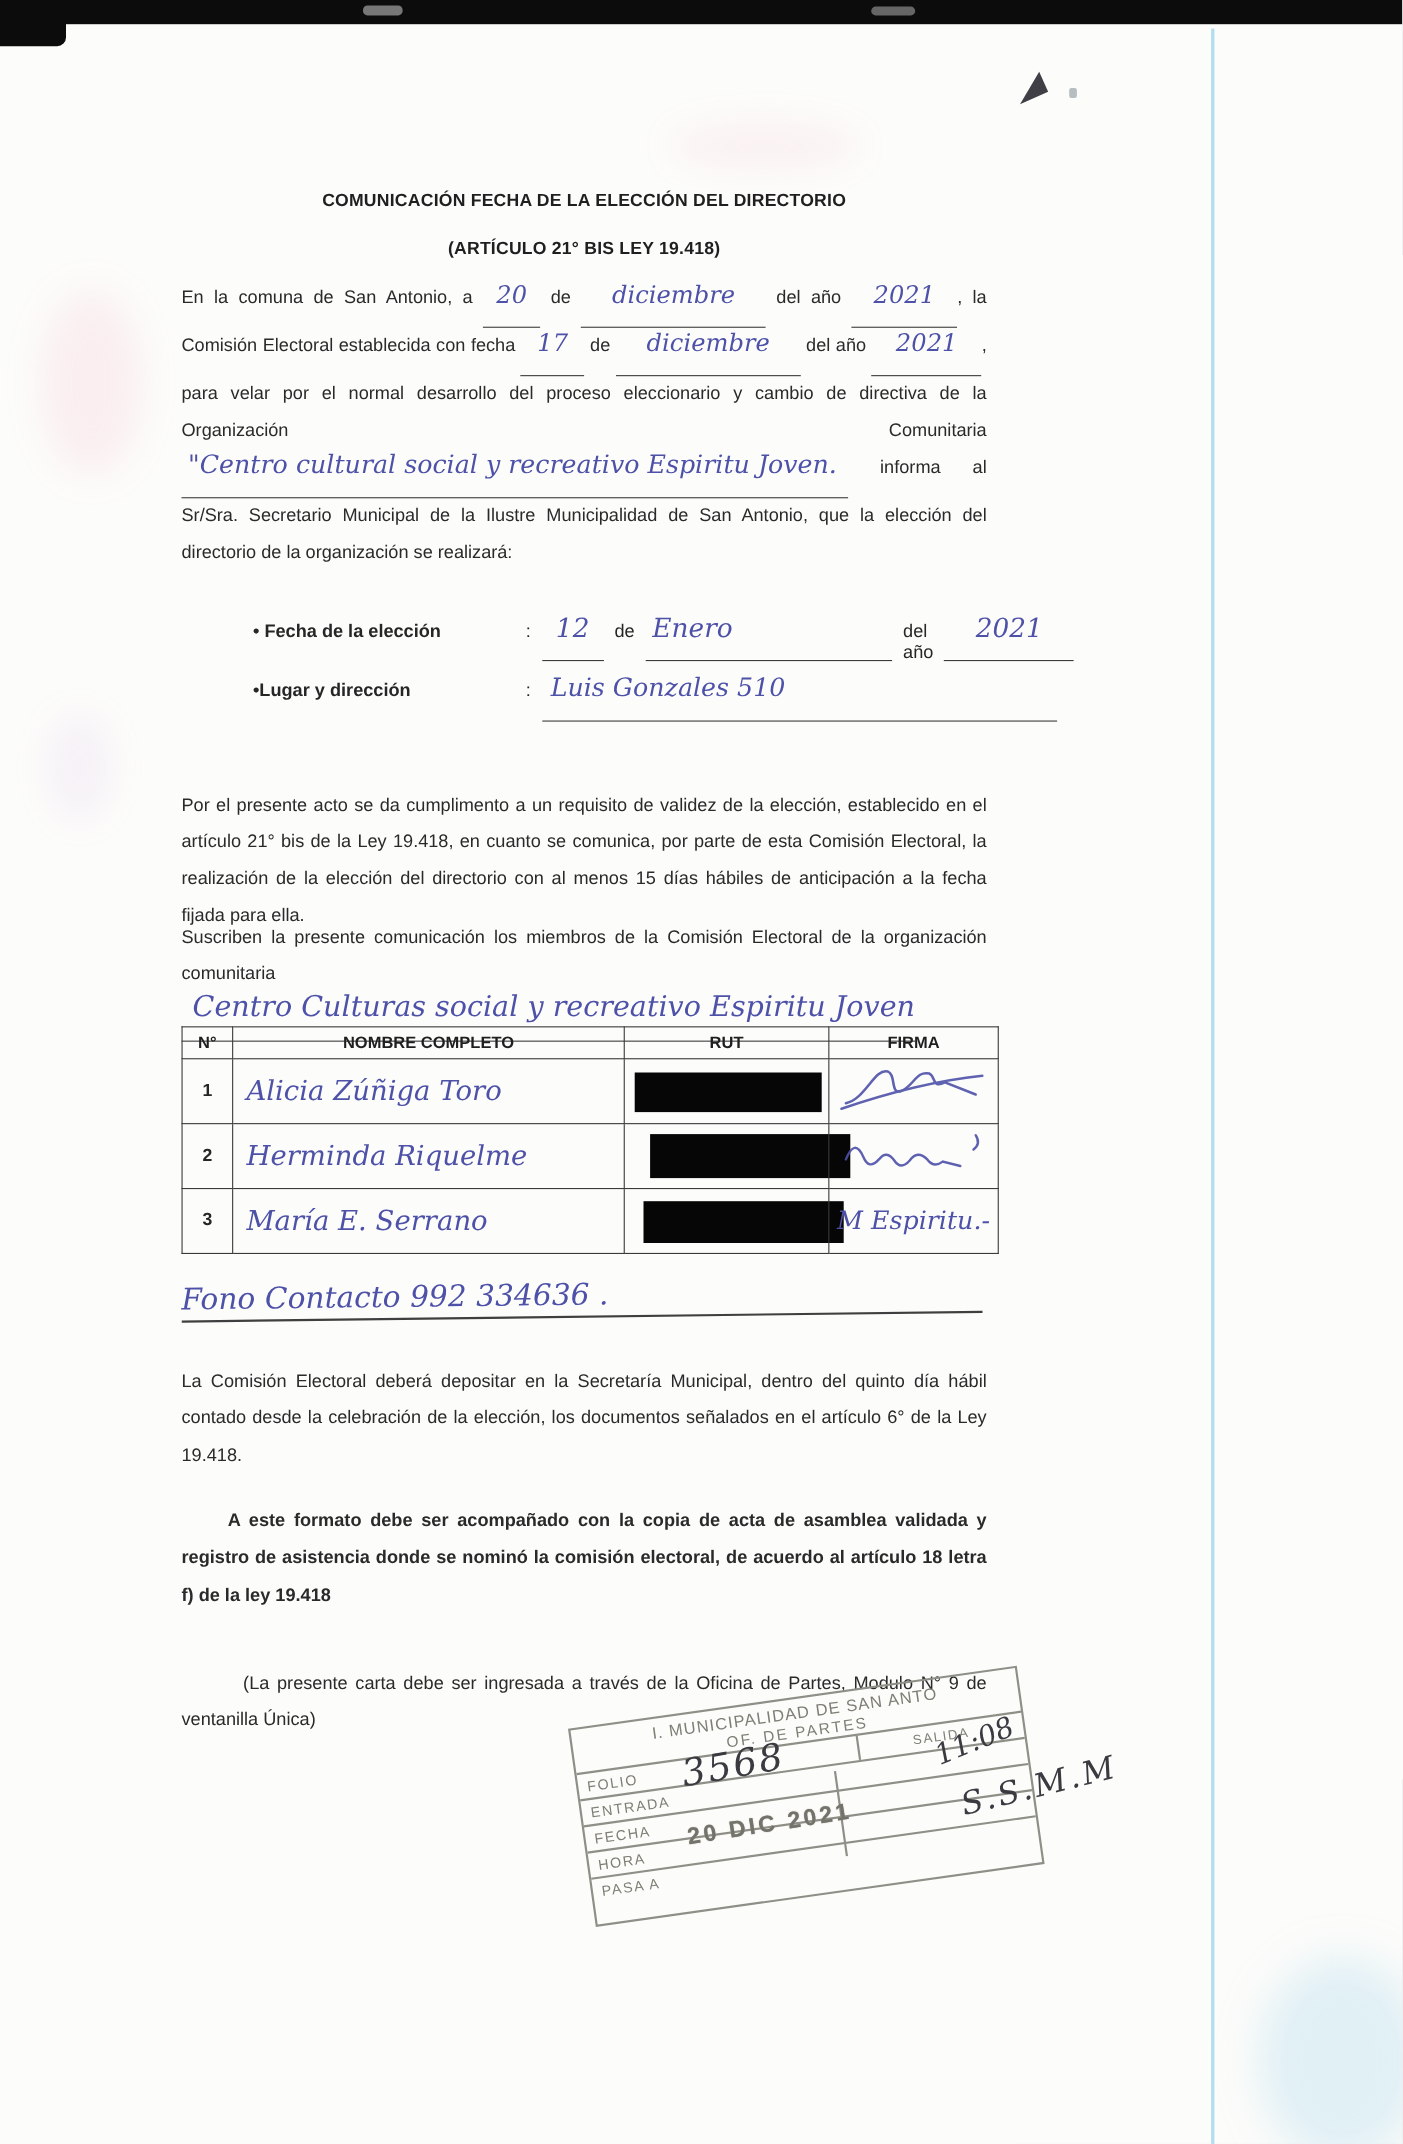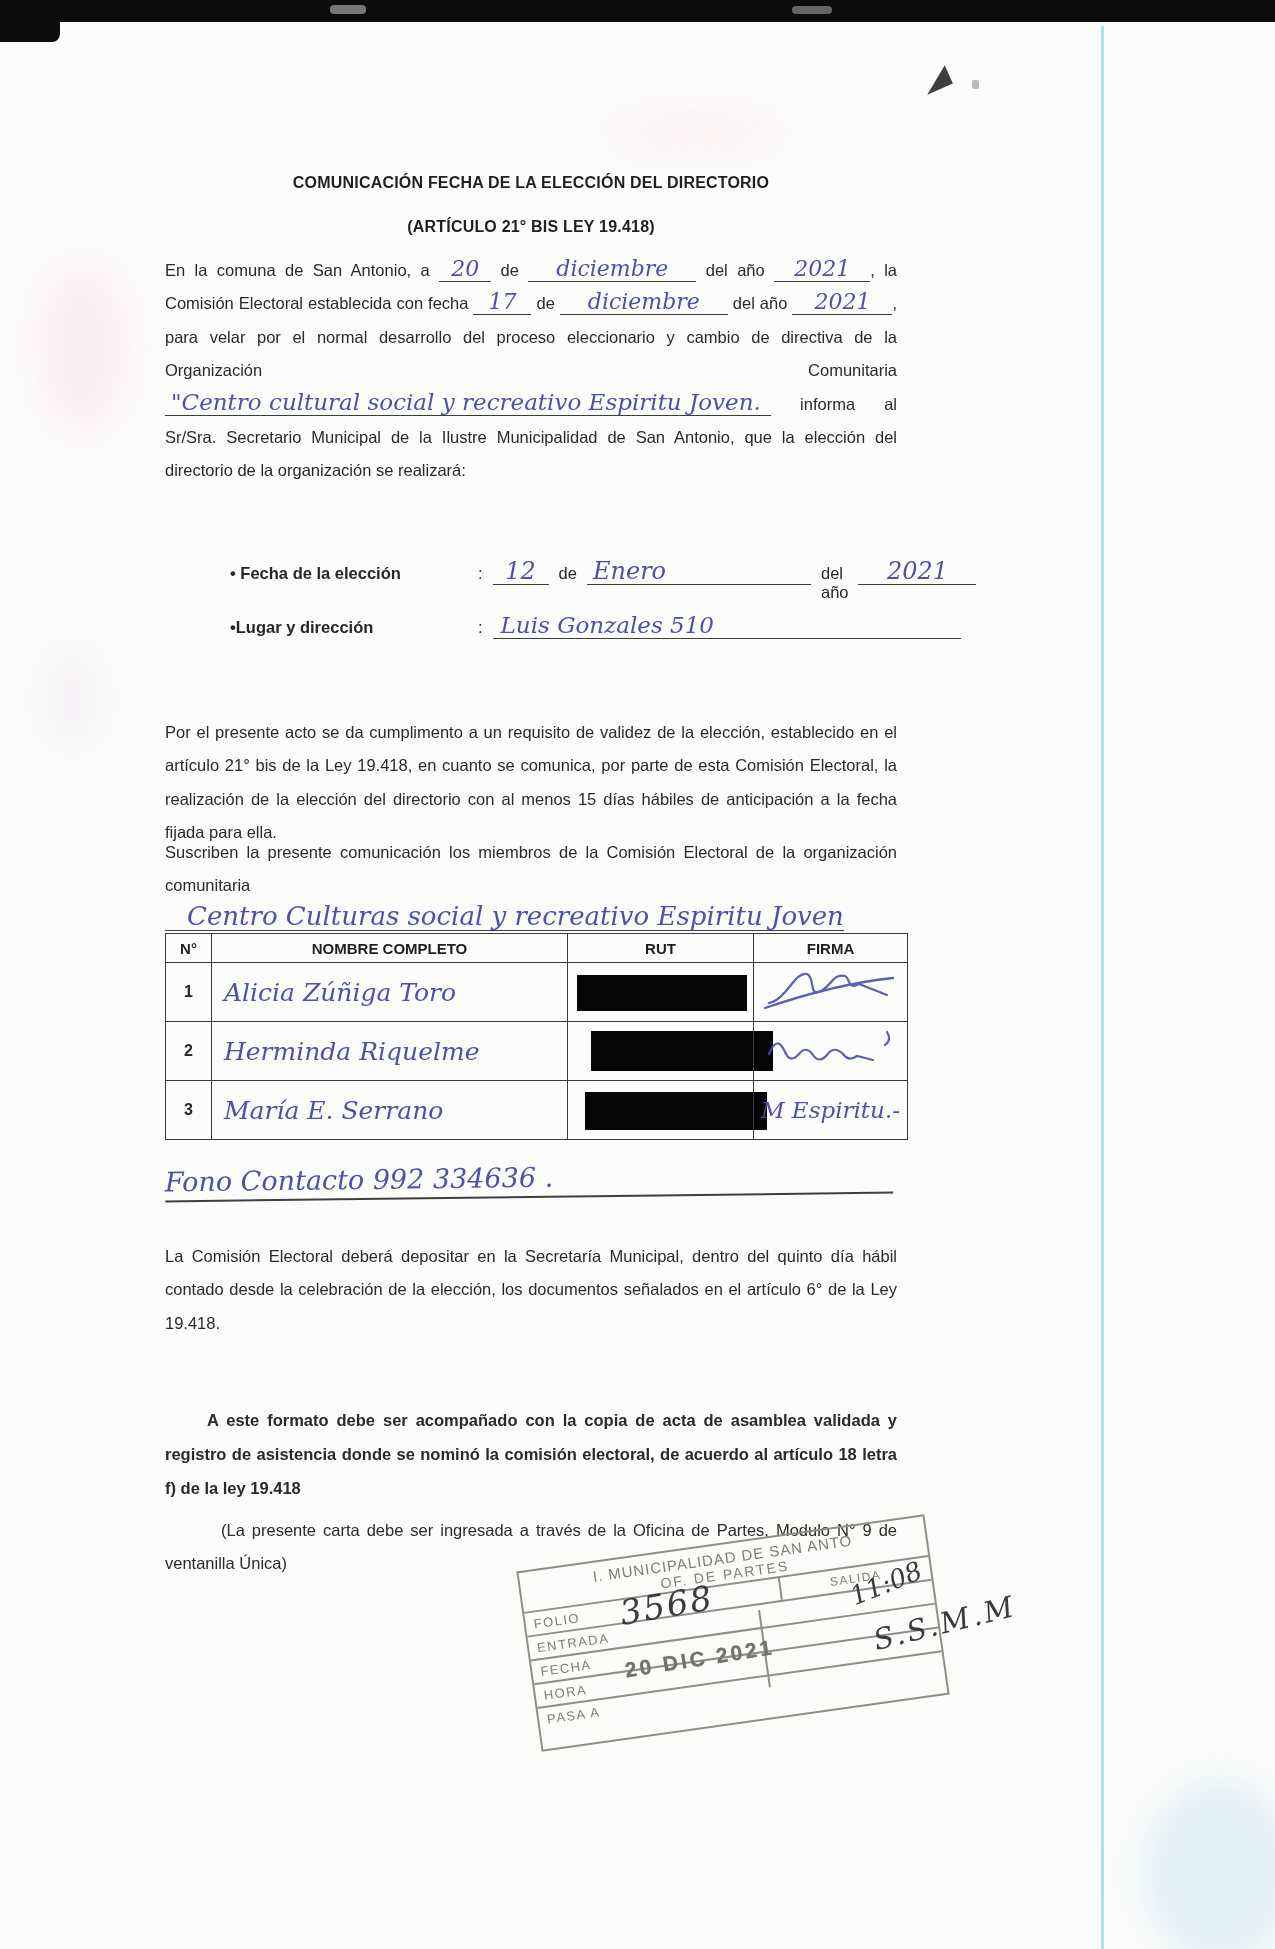--- a/index.html
+++ b/index.html
@@ -6,21 +6,21 @@
   .page{position:relative;width:1275px;height:1949px;background:#fcfcfa;
         font-family:"Liberation Sans",sans-serif;color:#262626;overflow:hidden;margin:0 auto;}
   .abs{position:absolute;}
   .blk{position:absolute;left:165px;width:732px;}
   .ttl{text-align:center;font-weight:bold;font-size:16px;letter-spacing:.2px;color:#1f1f1f;}
   .body-p{font-size:16.5px;line-height:33.4px;text-align:justify;color:#2a2a2a;}
   .hw{font-family:"DejaVu Serif",serif;font-style:italic;color:#4d51a8;}
   .hwd{font-family:"DejaVu Serif",serif;font-style:italic;color:#3a3a40;}
   .fill{display:inline-flex;justify-content:center;align-items:center;
         border-bottom:1.6px solid #3c3c3c;vertical-align:baseline;line-height:1;
-        padding-bottom:1px;}
+        padding-bottom:17px;}
   .f-sm{font-size:22px;}
   .brow{display:flex;align-items:baseline;margin-bottom:12px;font-size:16.5px;}
   .blabel{font-weight:bold;flex:0 0 248px;}
   .bsep{margin-right:10px;}
   .bfill{font-size:24px;}
   table.sign{border-collapse:collapse;table-layout:fixed;width:742px;}
   table.sign th,table.sign td{border:1.8px solid #3a3a3a;}
   table.sign th{font-size:15px;font-weight:bold;height:26px;text-align:center;color:#1f1f1f;}
   table.sign td{height:56px;vertical-align:middle;}
   .numcell{text-align:center;font-weight:bold;font-size:16px;}
@@ -100,21 +100,21 @@
       <span class="fill" style="min-width:460px;justify-content:flex-start;padding-left:8px;">
           <span class="hw" style="font-size:23px;">Luis Gonzales 510</span>
         </span>
     </div>
   </div>
 
   <div class="blk body-p" style="top:716px;">Por el presente acto se da cumplimento a un requisito de validez de la elección, establecido en el artículo 21° bis de la Ley 19.418, en cuanto se comunica, por parte de esta Comisión Electoral, la realización de la elección del directorio con al menos 15 días hábiles de anticipación a la fecha fijada para ella.</div>
 
   <div class="blk body-p" style="top:836px;">
     <span>Suscriben la presente comunicación los miembros de la Comisión Electoral de la organización comunitaria </span><span class="fill" style="min-width:622px;justify-content:flex-start;padding-left:10px;">
-        <span class="hw" style="font-size:26px;margin-left:12px;">Centro Culturas social y recreativo Espiritu Joven</span>
+        <span class="hw" style="font-size:26px;">Centro Culturas social y recreativo Espiritu Joven</span>
       </span>
   </div>
 
   <div class="blk" style="top:933px;">
     <table class="sign">
       <colgroup>
           <col style="width:46px;">
           <col style="width:356px;">
           <col style="width:186px;">
           <col style="width:154px;">
@@ -171,21 +171,21 @@
       </tbody>
     </table>
   </div>
 
   <div class="blk" style="top:1162px;width:728px;border-bottom:2px solid #3f3f3f;transform:rotate(-0.7deg);padding-bottom:3px;">
     <span class="hw" style="font-size:27px;">Fono Contacto  992 334636 .</span>
   </div>
 
   <div class="blk body-p" style="top:1240px;">La Comisión Electoral deberá depositar en la Secretaría Municipal, dentro del quinto día hábil contado desde la celebración de la elección, los documentos señalados en el artículo 6° de la Ley 19.418.</div>
 
-  <div class="blk body-p" style="top:1403px;font-weight:bold;text-indent:42px;line-height:34px;">A este formato debe ser acompañado con la  copia de acta de asamblea validada y registro de asistencia donde se  nominó la comisión electoral, de acuerdo al artículo 18 letra f) de la ley 19.418</div>
+  <div class="blk body-p" style="top:1365px;font-weight:bold;text-indent:42px;line-height:34px;">A este formato debe ser acompañado con la  copia de acta de asamblea validada y registro de asistencia donde se  nominó la comisión electoral, de acuerdo al artículo 18 letra f) de la ley 19.418</div>
 
   <div class="blk body-p" style="top:1490px;text-indent:56px;margin-top:24px;">(La presente carta debe ser ingresada a través de la Oficina de Partes, Modulo N° 9 de ventanilla Única)</div>
 
   <div class="stamp">
     <div class="hdr">
       <div class="l1">I. MUNICIPALIDAD DE SAN ANTO</div>
       <div class="l2">OF. DE PARTES</div>
     </div>
     <div class="srow">
       <span>FOLIO</span>

